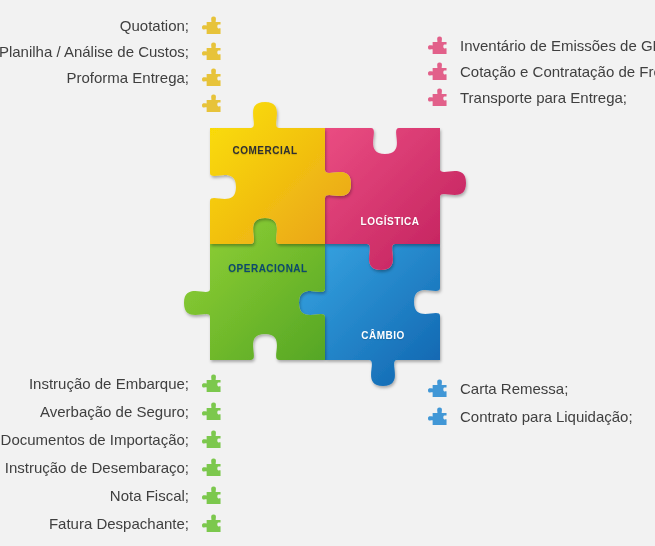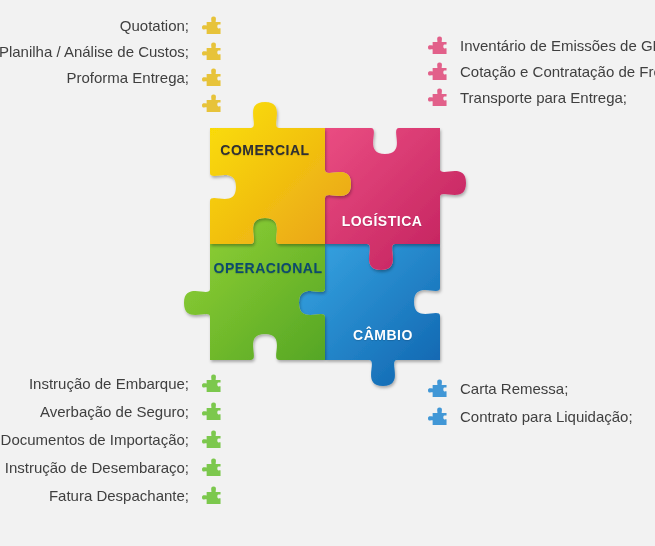--- a/index.html
+++ b/index.html
@@ -15,21 +15,21 @@
   .bl{top:369px;right:433px;}
   .br{top:374px;left:427px;}
   .tl .row,.bl .row{justify-content:flex-end;}
   .item-text{font-size:15px;white-space:nowrap;}
   .tl .item-text,.bl .item-text{text-align:right;}
   .picon{width:21px;height:19px;flex:0 0 auto;fill:currentColor;}
 
   .puzzle-wrap{position:absolute;left:176px;top:102px;width:296px;height:291px;}
   .puzzle-wrap svg{position:absolute;left:0;top:0;overflow:visible;}
   .plabel{position:absolute;transform:translate(-50%,-50%);
-          font-weight:bold;font-size:14px;letter-spacing:.5px;white-space:nowrap;
+          font-weight:bold;font-size:10px;letter-spacing:.5px;white-space:nowrap;
           text-shadow:0 1px 1px rgba(0,0,0,.15);}
 </style>
 </head>
 <body>
 
 <svg width="0" height="0" style="position:absolute">
   <defs>
     <path id="picon" d="M5 6 L10 6 C11 6 8 0 12.5 0 C17 0 14 6 15 6 L20 6 L20 8.5 C20 9.5 16.5 7.2 16.5 10.8 C16.5 14.4 20 12.1 20 13.1 L20 19 L5 19 L5 14 C5 13 0 15.8 0 11.8 C0 7.8 5 10.5 5 9.5 Z"></path>
   </defs>
 </svg>
@@ -102,20 +102,26 @@
           <use href="#picon"></use>
         </svg>
     </div>
     <div class="row">
       <span class="item-text" style="color: rgb(63, 63, 63);">Instrução de Desembaraço;</span>
       <svg class="picon" viewBox="-0.5 -0.5 21.5 20.5">
           <use href="#picon"></use>
         </svg>
     </div>
     <div class="row">
+      <span class="item-text" style="color: rgb(63, 63, 63);">Nota Fiscal;</span>
+      <svg class="picon" viewBox="-0.5 -0.5 21.5 20.5">
+          <use href="#picon"></use>
+        </svg>
+    </div>
+    <div class="row">
       <span class="item-text" style="color: rgb(63, 63, 63);">Fatura Despachante;</span>
       <svg class="picon" viewBox="-0.5 -0.5 21.5 20.5">
           <use href="#picon"></use>
         </svg>
     </div>
   </div>
 
   <div class="list-group br" style="color: rgb(65, 151, 214);">
     <div class="row">
       <svg class="picon" viewBox="-0.5 -0.5 21.5 20.5">
@@ -153,18 +159,18 @@
         <filter id="pshadow" x="-25%" y="-25%" width="150%" height="150%">
           <feDropShadow dx="1" dy="2" stdDeviation="1.5" flood-color="#000000" flood-opacity="0.3"></feDropShadow>
         </filter>
       </defs>
       <path filter="url(#pshadow)" fill="url(#grad-cambio)" d="M149 142 L191 142 C200 142 183 168 205 168 C227 168 210 142 219 142 L264 142 L264 186 C264 195 238 178 238 200 C238 222 264 205 264 214 L264 258 L221 258 C212 258 229 284 207 284 C185 284 202 258 193 258 L149 258 L149 215 C149 206 123 223 123 201 C123 179 149 196 149 187 Z"></path>
       <path filter="url(#pshadow)" fill="url(#grad-operacional)" d="M34 142 L75 142 C84 142 67 116 89 116 C111 116 94 142 103 142 L149 142 L149 187 C149 196 123 179 123 201 C123 223 149 206 149 215 L149 258 L103 258 C94 258 111 232 89 232 C67 232 84 258 75 258 L34 258 L34 215 C34 206 8 223 8 201 C8 179 34 196 34 187 Z"></path>
       <path filter="url(#pshadow)" fill="url(#grad-logistica)" d="M149 26 L195 26 C204 26 187 52 209 52 C231 52 214 26 223 26 L264 26 L264 67 C264 76 290 59 290 81 C290 103 264 86 264 95 L264 142 L219 142 C210 142 227 168 205 168 C183 168 200 142 191 142 L149 142 L149 96 C149 87 175 104 175 82 C175 60 149 77 149 68 Z"></path>
       <path filter="url(#pshadow)" fill="url(#grad-comercial)" d="M34 26 L75 26 C84 26 67 0 89 0 C111 0 94 26 103 26 L149 26 L149 68 C149 77 175 60 175 82 C175 104 149 87 149 96 L149 142 L103 142 C94 142 111 116 89 116 C67 116 84 142 75 142 L34 142 L34 99 C34 90 60 107 60 85 C60 63 34 80 34 71 Z"></path>
     </svg>
     <div class="plabel" style="left: 89px; top: 48px; color: rgb(47, 48, 51);">COMERCIAL</div>
-    <div class="plabel" style="left: 206px; top: 119px; color: rgb(255, 255, 255);">LOGÍSTICA</div>
+    <div class="plabel" style="left: 214px; top: 119px; color: rgb(255, 255, 255);">LOGÍSTICA</div>
     <div class="plabel" style="left: 92px; top: 166px; color: #0c4a6e;">OPERACIONAL</div>
     <div class="plabel" style="left: 207px; top: 233px; color: rgb(255, 255, 255);">CÂMBIO</div>
   </div>
 
 </div>
 
 </body></html>

